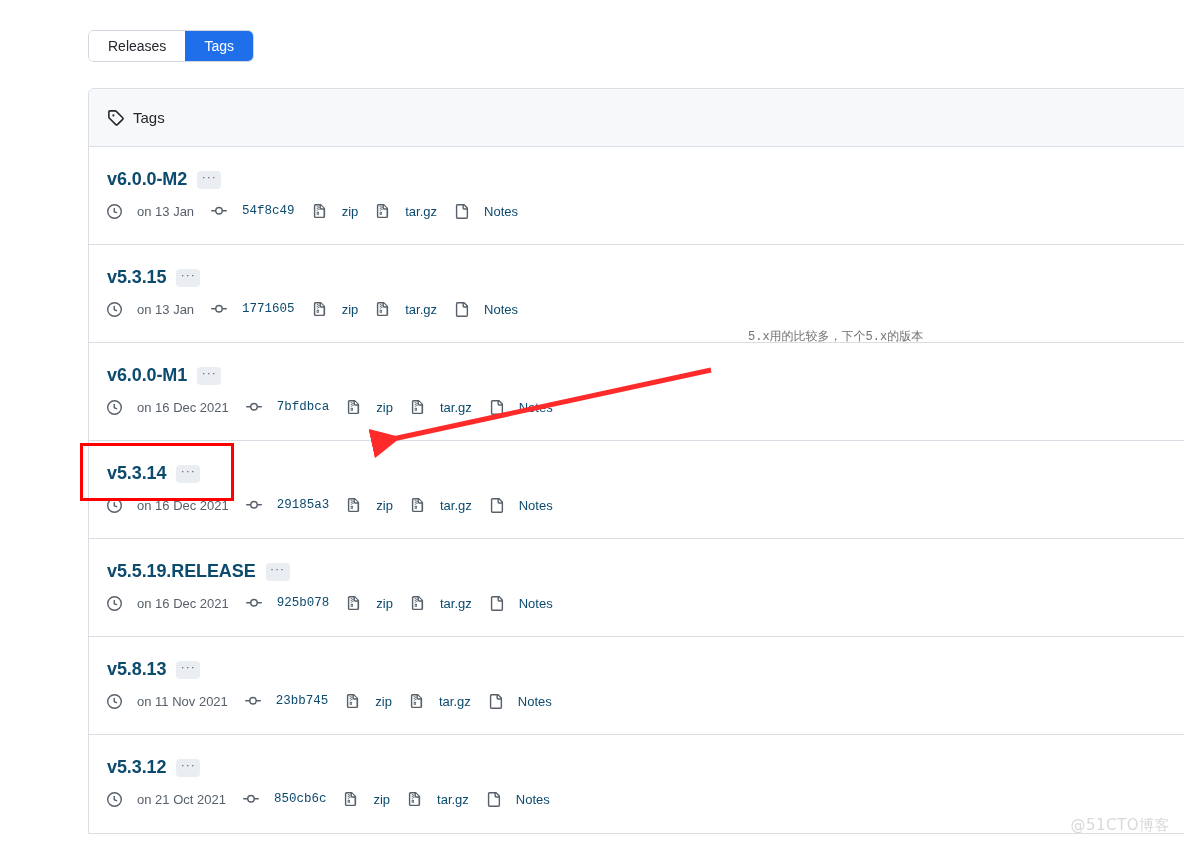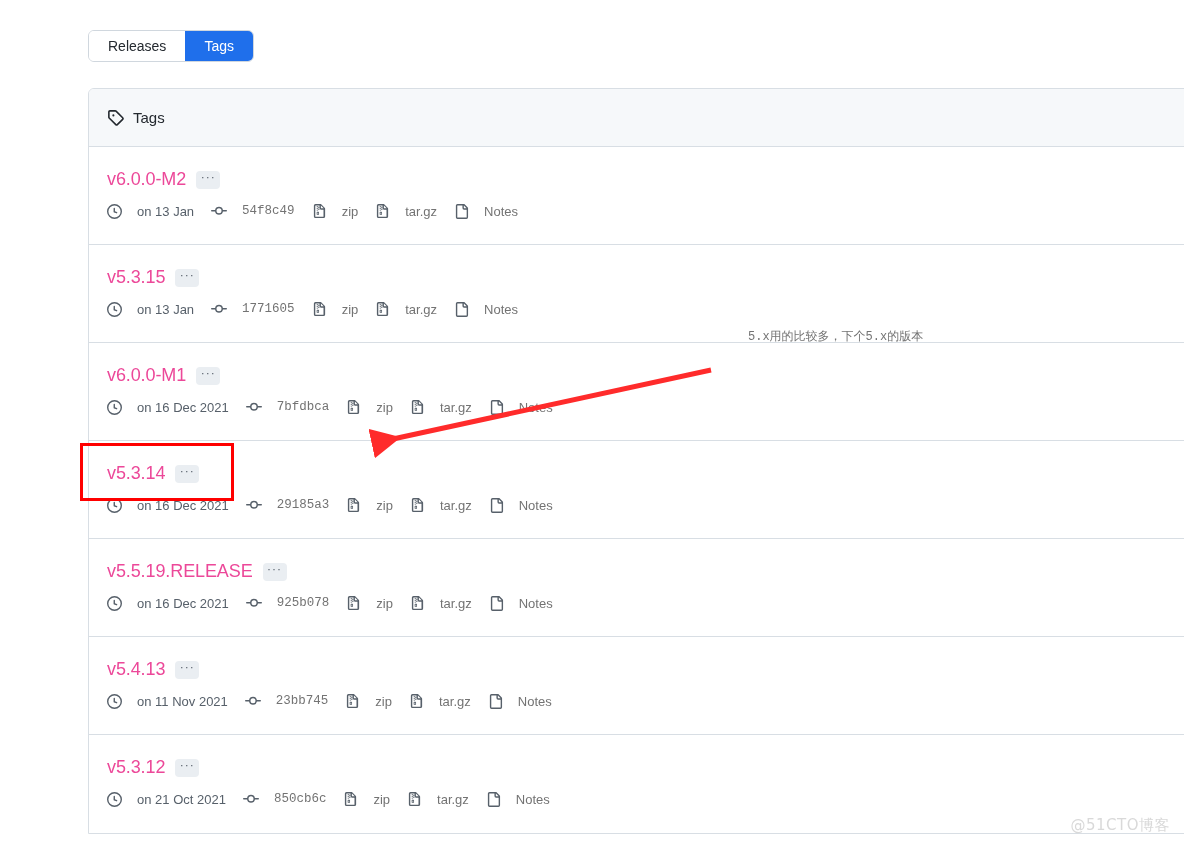--- a/index.html
+++ b/index.html
@@ -89,22 +89,22 @@
   }
   .tag-row:last-child { border-bottom: none; }
 
   .tag-name-line {
     display: flex;
     align-items: center;
     margin-bottom: 13px;
   }
   .tag-name {
     font-size: 18px;
-    font-weight: normal;
-    color: #ec4899;
+    font-weight: bold;
+    color: #0c4a6e;
     letter-spacing: -0.1px;
   }
   .dots-badge {
     margin-left: 10px;
     background: #eaeef2;
     border-radius: 4px;
     height: 18px;
     min-width: 24px;
     display: inline-flex;
     align-items: center;
@@ -125,21 +125,21 @@
     color: #57606a;
   }
   .meta-item {
     display: flex;
     align-items: center;
     margin-right: 17px;
     white-space: nowrap;
   }
   .meta-item svg { flex: none; }
   .meta-item .label { margin-left: 15px; }
-  .meta-link .label { color: #737373; cursor: pointer; }
+  .meta-link .label { color: #0c4a6e; cursor: pointer; }
   .mono {
     font-family: "Liberation Mono", "DejaVu Sans Mono", monospace;
     font-size: 12.5px;
   }
 
   
   .annot-text {
     position: absolute;
     left: 748px;
     top: 328px;
@@ -394,21 +394,21 @@
           <span class="meta-item meta-link">
             <svg width="15" height="15" viewBox="0 0 16 16" fill="#57606a" aria-hidden="true">
               <path d="M2 1.75C2 .784 2.784 0 3.75 0h6.586c.464 0 .909.184 1.237.513l2.914 2.914c.329.328.513.773.513 1.237v9.586A1.75 1.75 0 0 1 13.25 16h-9.5A1.75 1.75 0 0 1 2 14.25Zm1.75-.25a.25.25 0 0 0-.25.25v12.5c0 .138.112.25.25.25h9.5a.25.25 0 0 0 .25-.25V6h-2.75A1.75 1.75 0 0 1 9 4.25V1.5Zm6.75.062V4.25c0 .138.112.25.25.25h2.688a.252.252 0 0 0-.011-.013l-2.914-2.914a.272.272 0 0 0-.013-.011Z"></path>
             </svg>
             <span class="label">Notes</span>
           </span>
         </div>
       </div>
       <div class="tag-row">
         <div class="tag-name-line">
-          <a class="tag-name">v5.4.13</a>
+          <a class="tag-name">v5.8.13</a>
           <span class="dots-badge">···</span>
         </div>
         <div class="tag-meta-line">
           <span class="meta-item">
             <svg width="15" height="15" viewBox="0 0 16 16" fill="#57606a" aria-hidden="true">
               <path d="M8 0a8 8 0 1 1 0 16A8 8 0 0 1 8 0ZM1.5 8a6.5 6.5 0 1 0 13 0 6.5 6.5 0 0 0-13 0Zm7-3.25v2.992l2.028.812a.75.75 0 0 1-.557 1.392l-2.5-1A.751.751 0 0 1 7 8.25v-3.5a.75.75 0 0 1 1.5 0Z"></path>
             </svg>
             <span class="label">on 11 Nov 2021</span>
           </span>
           <span class="meta-item meta-link">

